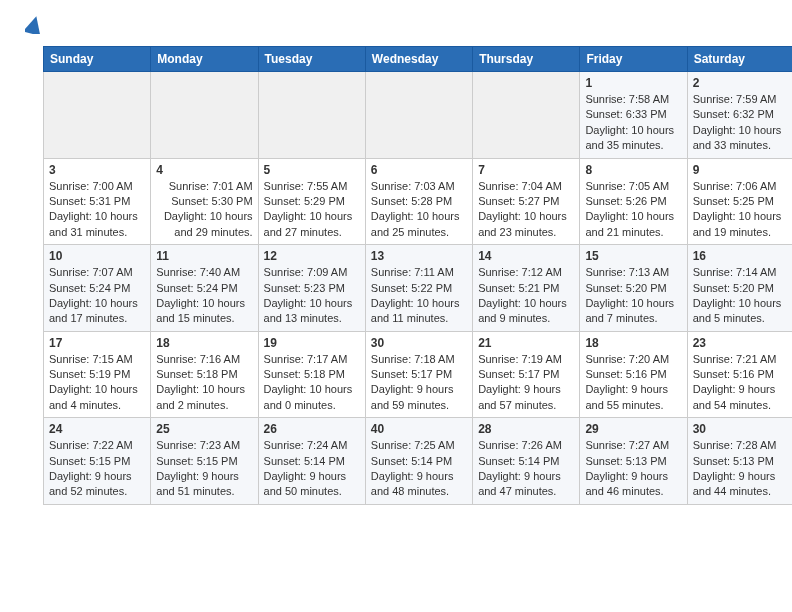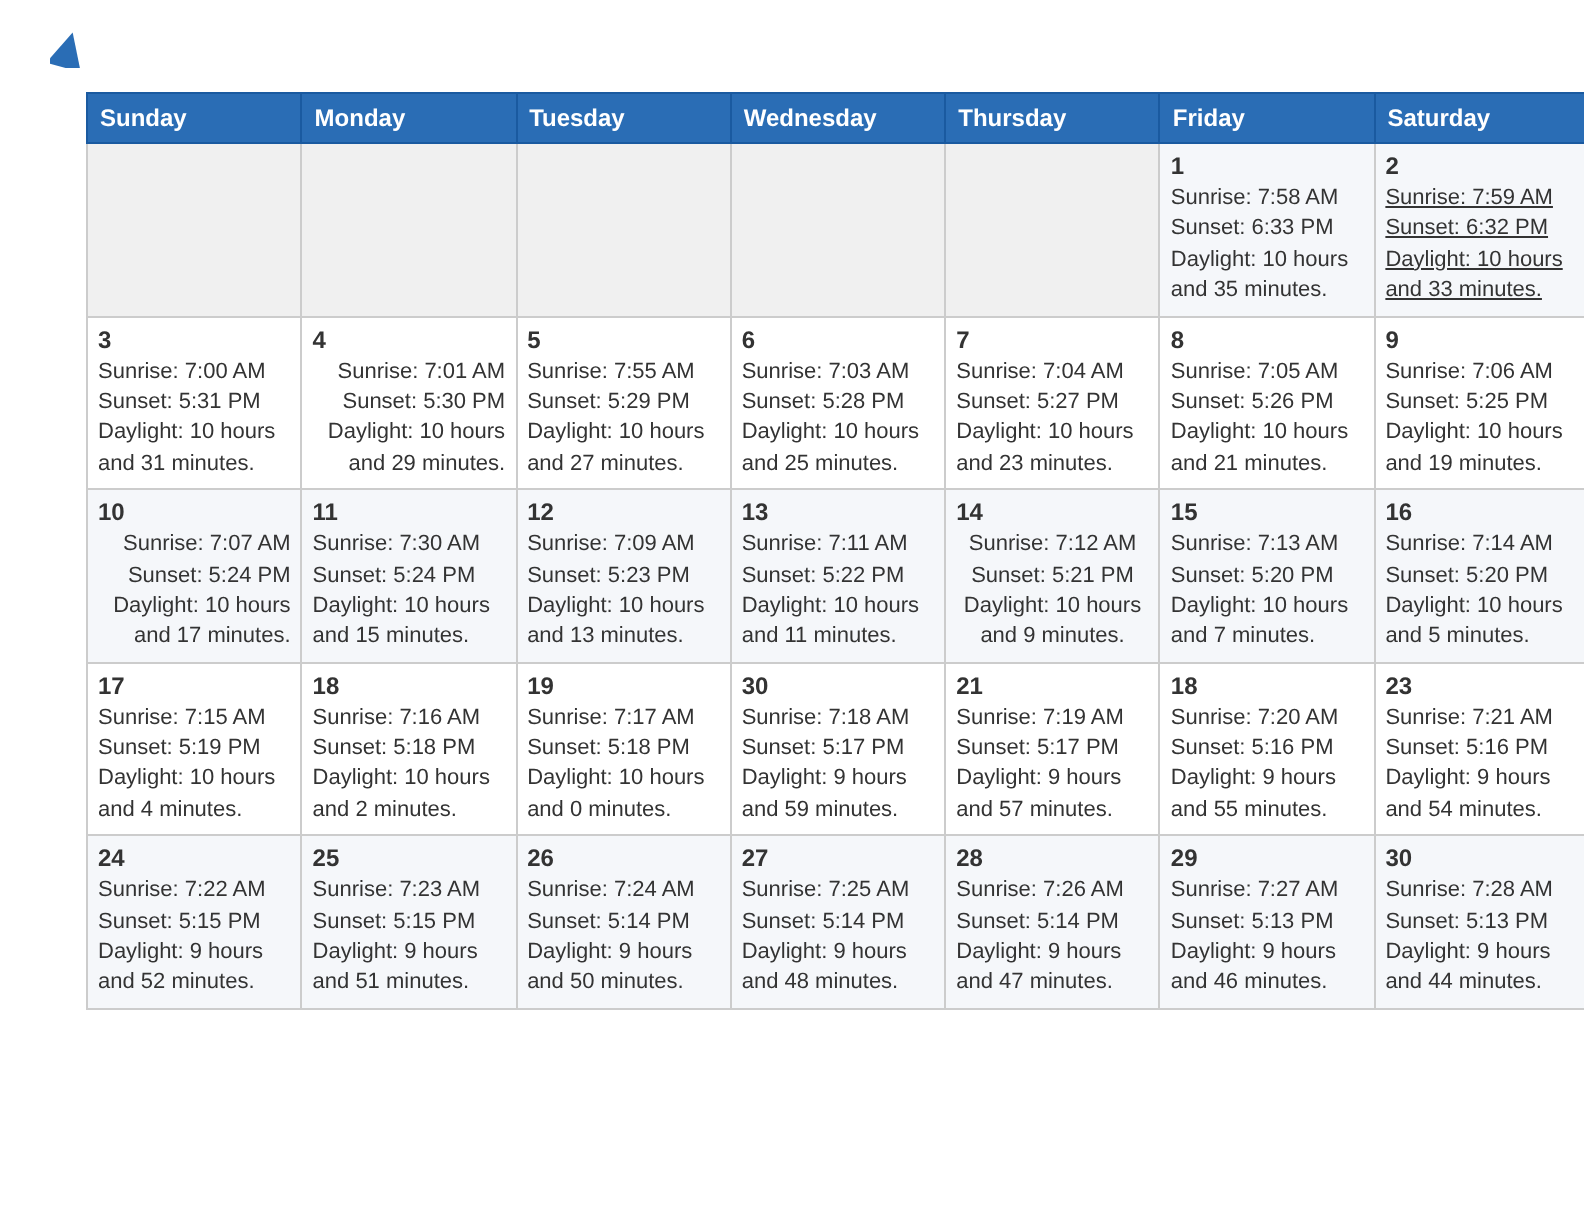--- a/index.html
+++ b/index.html
@@ -135,21 +135,21 @@
           <td class="empty-cell"></td>
           <td>
             <span class="day-number">1</span>
             <div class="day-info" style="white-space: pre-line;">Sunrise: 7:58 AM
 Sunset: 6:33 PM
 Daylight: 10 hours
 and 35 minutes.</div>
           </td>
           <td>
             <span class="day-number">2</span>
-            <div class="day-info" style="white-space: pre-line; text-decoration: underline;">Sunrise: 7:59 AM
+            <div class="day-info" style="white-space: pre-line;">Sunrise: 7:59 AM
 Sunset: 6:32 PM
 Daylight: 10 hours
 and 33 minutes.</div>
           </td>
         </tr>
         <tr>
           <td>
             <span class="day-number">3</span>
             <div class="day-info" style="white-space: pre-line;">Sunrise: 7:00 AM
 Sunset: 5:31 PM
@@ -195,49 +195,49 @@
             <span class="day-number">9</span>
             <div class="day-info" style="white-space: pre-line;">Sunrise: 7:06 AM
 Sunset: 5:25 PM
 Daylight: 10 hours
 and 19 minutes.</div>
           </td>
         </tr>
         <tr>
           <td>
             <span class="day-number">10</span>
-            <div class="day-info" style="white-space: pre-line; text-align: right;">Sunrise: 7:07 AM
+            <div class="day-info" style="white-space: pre-line;">Sunrise: 7:07 AM
 Sunset: 5:24 PM
 Daylight: 10 hours
 and 17 minutes.</div>
           </td>
           <td>
             <span class="day-number">11</span>
-            <div class="day-info" style="white-space: pre-line;">Sunrise: 7:30 AM
+            <div class="day-info" style="white-space: pre-line;">Sunrise: 7:40 AM
 Sunset: 5:24 PM
 Daylight: 10 hours
 and 15 minutes.</div>
           </td>
           <td>
             <span class="day-number">12</span>
             <div class="day-info" style="white-space: pre-line;">Sunrise: 7:09 AM
 Sunset: 5:23 PM
 Daylight: 10 hours
 and 13 minutes.</div>
           </td>
           <td>
             <span class="day-number">13</span>
             <div class="day-info" style="white-space: pre-line;">Sunrise: 7:11 AM
 Sunset: 5:22 PM
 Daylight: 10 hours
 and 11 minutes.</div>
           </td>
           <td>
             <span class="day-number">14</span>
-            <div class="day-info" style="white-space: pre-line; text-align: center;">Sunrise: 7:12 AM
+            <div class="day-info" style="white-space: pre-line;">Sunrise: 7:12 AM
 Sunset: 5:21 PM
 Daylight: 10 hours
 and 9 minutes.</div>
           </td>
           <td>
             <span class="day-number">15</span>
             <div class="day-info" style="white-space: pre-line;">Sunrise: 7:13 AM
 Sunset: 5:20 PM
 Daylight: 10 hours
 and 7 minutes.</div>
@@ -317,21 +317,21 @@
 and 51 minutes.</div>
           </td>
           <td>
             <span class="day-number">26</span>
             <div class="day-info" style="white-space: pre-line;">Sunrise: 7:24 AM
 Sunset: 5:14 PM
 Daylight: 9 hours
 and 50 minutes.</div>
           </td>
           <td>
-            <span class="day-number">27</span>
+            <span class="day-number">40</span>
             <div class="day-info" style="white-space: pre-line;">Sunrise: 7:25 AM
 Sunset: 5:14 PM
 Daylight: 9 hours
 and 48 minutes.</div>
           </td>
           <td>
             <span class="day-number">28</span>
             <div class="day-info" style="white-space: pre-line;">Sunrise: 7:26 AM
 Sunset: 5:14 PM
 Daylight: 9 hours

